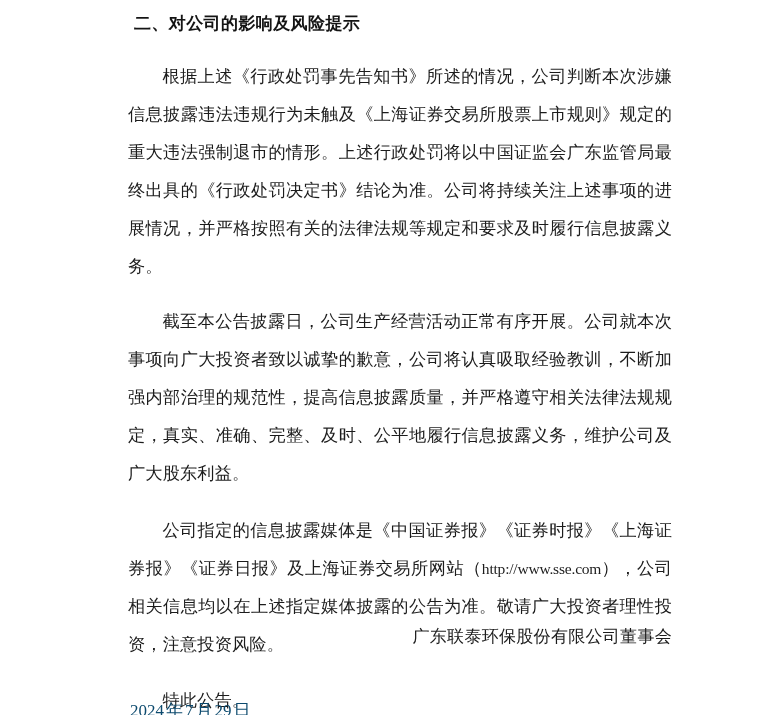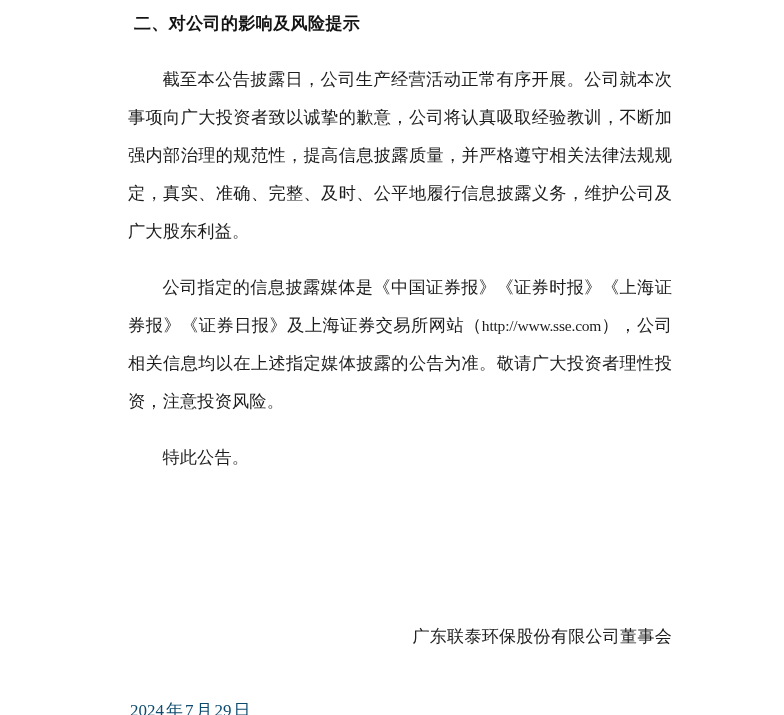--- a/index.html
+++ b/index.html
@@ -45,21 +45,21 @@
     line-height: 38px;
     color: #1c1c1c;
     margin: 0;
     text-align: justify;
     text-justify: inter-character;
     text-indent: 2em;
     letter-spacing: 0.15px;
     word-break: break-all;
   }
   .para-gap-1 { margin-top: 15px; }
-  .para-gap-2 { margin-top: 18px; }
+  .para-gap-2 { margin-top: 18px; font-family: Liberation Mono, monospace; }
   .para-gap-3 { margin-top: 18px; }
   .para-gap-4 { margin-top: 18px; }
 
   .para-last {
     text-align: left;
   }
 
   .signature-block {
     position: absolute;
     left: 128px;
@@ -98,20 +98,21 @@
 </style>
 </head>
 <body>
 
 <div class="page">
 
   <div class="content">
 
     <h2 class="section-heading">二、对公司的影响及风险提示</h2>
 
+    <p class="body-para para-gap-1">根据上述《行政处罚事先告知书》所述的情况，公司判断本次涉嫌信息披露违法违规行为未触及《上海证券交易所股票上市规则》规定的重大违法强制退市的情形。上述行政处罚将以中国证监会广东监管局最终出具的《行政处罚决定书》结论为准。公司将持续关注上述事项的进展情况，并严格按照有关的法律法规等规定和要求及时履行信息披露义务。</p>
 
     <p class="body-para para-gap-2">截至本公告披露日，公司生产经营活动正常有序开展。公司就本次事项向广大投资者致以诚挚的歉意，公司将认真吸取经验教训，不断加强内部治理的规范性，提高信息披露质量，并严格遵守相关法律法规规定，真实、准确、完整、及时、公平地履行信息披露义务，维护公司及广大股东利益。</p>
 
     <p class="body-para para-gap-3"><span>公司指定的信息披露媒体是《中国证券报》《证券时报》《上海证券报》《证券日报》及上海证券交易所网站（</span><span class="url-text">http://www.sse.com</span><span>），公司相关信息均以在上述指定媒体披露的公告为准。敬请广大投资者理性投资，注意投资风险。</span></p>
 
     <p class="body-para para-gap-4 para-last">特此公告。</p>
 
   </div>
 
   <div class="signature-block">

